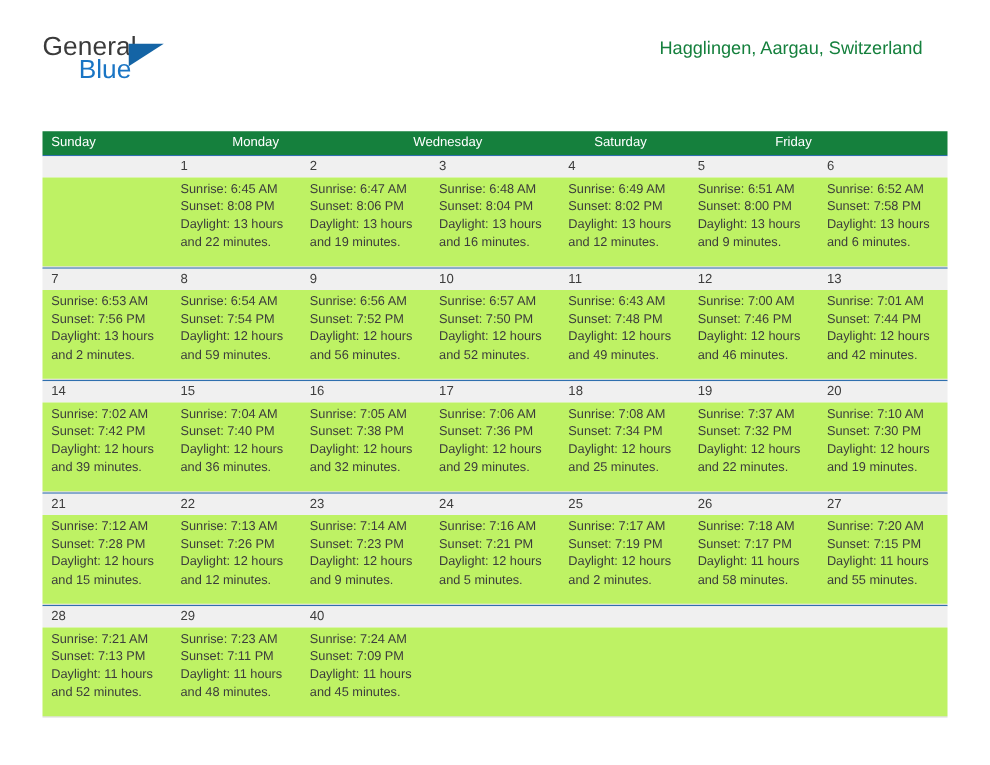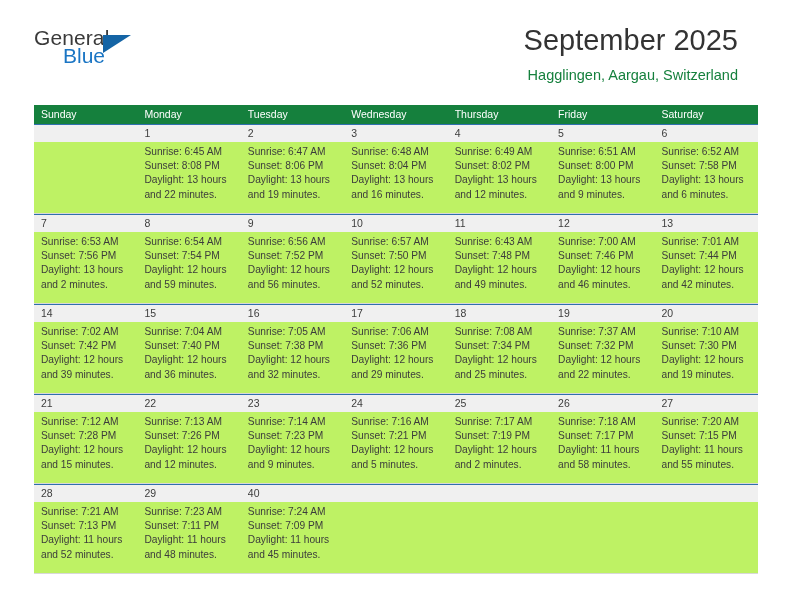--- a/index.html
+++ b/index.html
@@ -158,36 +158,33 @@
 
   <div class="header">
 
     <div class="brand">
       <span class="brand-general">General</span>
       <span class="brand-triangle"></span>
       <span class="brand-blue">Blue</span>
     </div>
 
     <div class="titles">
-      <div class="cal-title">September 2025</div>
       <div class="cal-subtitle">Hagglingen, Aargau, Switzerland</div>
     </div>
 
   </div>
 
   <div class="calendar">
 
     <div class="weekday-row">
       <div class="weekday">Sunday</div>
       <div class="weekday">Monday</div>
-      <div class="weekday">Tuesday</div>
       <div class="weekday">Wednesday</div>
-      <div class="weekday">Thursday</div>
+      <div class="weekday">Saturday</div>
       <div class="weekday">Friday</div>
-      <div class="weekday">Saturday</div>
     </div>
 
     <div class="week">
       <div class="daynum-row">
         <div class="daynum"></div>
         <div class="daynum">1</div>
         <div class="daynum">2</div>
         <div class="daynum">3</div>
         <div class="daynum">4</div>
         <div class="daynum">5</div>

